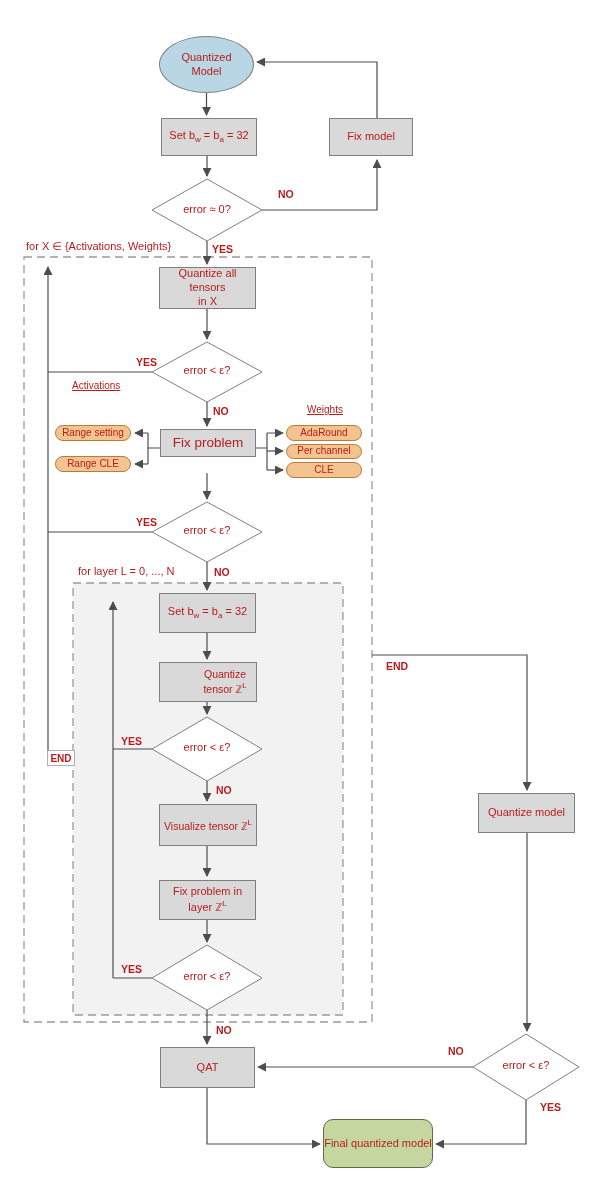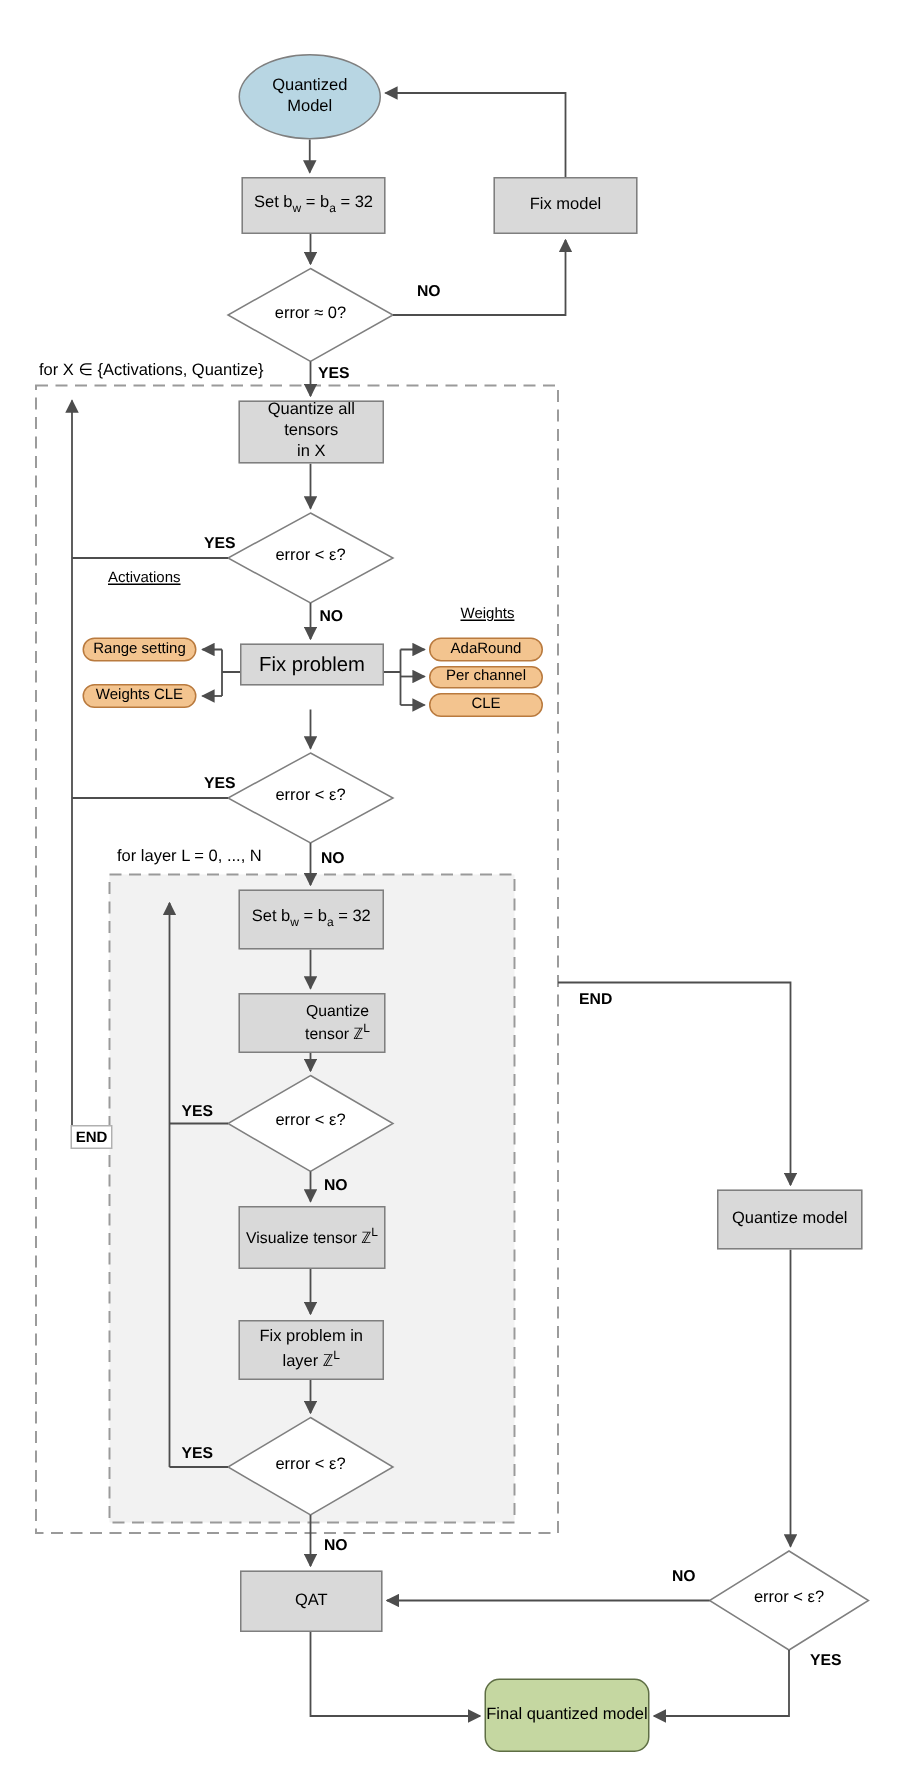--- a/index.html
+++ b/index.html
@@ -1,17 +1,17 @@
 <!DOCTYPE html>
 <html style="--nodeFill: #d9d9d9; --nodeBorder: #7f7f7f; --ellipseFill: #b8d6e3; --pillFill: #f3c48f; --pillBorder: #b97a3e; --greenFill: #c5d7a1; --greenBorder: #5e6e44; --wire: #4d4d4d; --dash: #9a9a9a; --innerLoopFill: #f2f2f2;"><head>
 <meta charset="utf-8">
 <style>
   html,body { margin:0; padding:0; background:#fff; }
   .canvas { position:relative; width:600px; height:1192px; background:#ffffff;
-            font-family:"Liberation Sans", sans-serif; color:#000000; overflow:hidden; }
+            font-family:"Liberation Sans", sans-serif; color:#b91c1c; overflow:hidden; }
   svg.wires { position:absolute; left:0; top:0; }
   .node { position:absolute; display:flex; align-items:center; justify-content:center;
           text-align:center; box-sizing:border-box; font-size:11px; line-height:1.25; }
   .rect    { background:var(--nodeFill); border:1px solid var(--nodeBorder); }
   .ellipse { background:var(--ellipseFill); border:1px solid var(--nodeBorder); border-radius:50%; }
   .pill    { background:var(--pillFill); border:1px solid var(--pillBorder); border-radius:9px; font-size:10px; }
   .green   { background:var(--greenFill); border:1px solid var(--greenBorder); border-radius:10px; }
   .big     { font-size:13.5px; }
   .dlabel  { position:absolute; text-align:center; font-size:11px; }
   .wlabel  { position:absolute; font-weight:bold; font-size:10.5px; }
@@ -81,37 +81,37 @@
 
   <div class="node ellipse" style="left:159px; top:36px; width:95px; height:57px;">
     <div><span>Quantized</span><br>
          <span>Model</span></div>
   </div>
 
   <div class="node rect" style="left:161px; top:118px; width:96px; height:38px;">
     <div><span>Set b</span><sub>w</sub><span> = b</span><sub>a</sub><span> = 32</span></div>
   </div>
 
-  <div class="node rect" style="left:329px; top:118px; width:96px; height:38px;">Fix model</div>
+  <div class="node rect" style="left:329px; top:118px; width:84px; height:38px;">Fix model</div>
 
   <div class="dlabel" style="left:152px; top:203px; width:110px;text-align:center;">error ≈ 0?</div>
 
-  <div class="loop-label" style="left:26px; top:240px;">for X ∈ {Activations, Quantize}</div>
+  <div class="loop-label" style="left:26px; top:240px;">for X ∈ {Activations, Weights}</div>
 
   <div class="node rect" style="left:159px; top:267px; width:97px; height:42px;">
     <div><span>Quantize all tensors</span><br><span>in X</span></div>
   </div>
 
   <div class="dlabel" style="left:152px; top:364px; width:110px;">error &lt; ε?</div>
 
   <div class="hdr" style="left:72px; top:380px;">Activations</div>
   <div class="hdr" style="left:307px; top:404px;">Weights</div>
 
   <div class="node pill" style="left:55px; top:425px; width:76px; height:16px;">Range setting</div>
-  <div class="node pill" style="left:55px; top:456px; width:76px; height:16px;">Weights CLE</div>
+  <div class="node pill" style="left:55px; top:456px; width:76px; height:16px;">Range CLE</div>
 
   <div class="node pill" style="left:286px; top:425px; width:76px; height:16px;">AdaRound</div>
   <div class="node pill" style="left:286px; top:444px; width:76px; height:15px;">Per channel</div>
   <div class="node pill" style="left:286px; top:462px; width:76px; height:16px;">CLE</div>
 
   <div class="node rect big" style="left:160px; top:429px; width:96px; height:28px;">Fix problem</div>
 
   <div class="dlabel" style="left:152px; top:524px; width:110px;">error &lt; ε?</div>
 
   <div class="loop-label" style="left:78px; top:565px;">for layer L = 0, ..., N</div>

